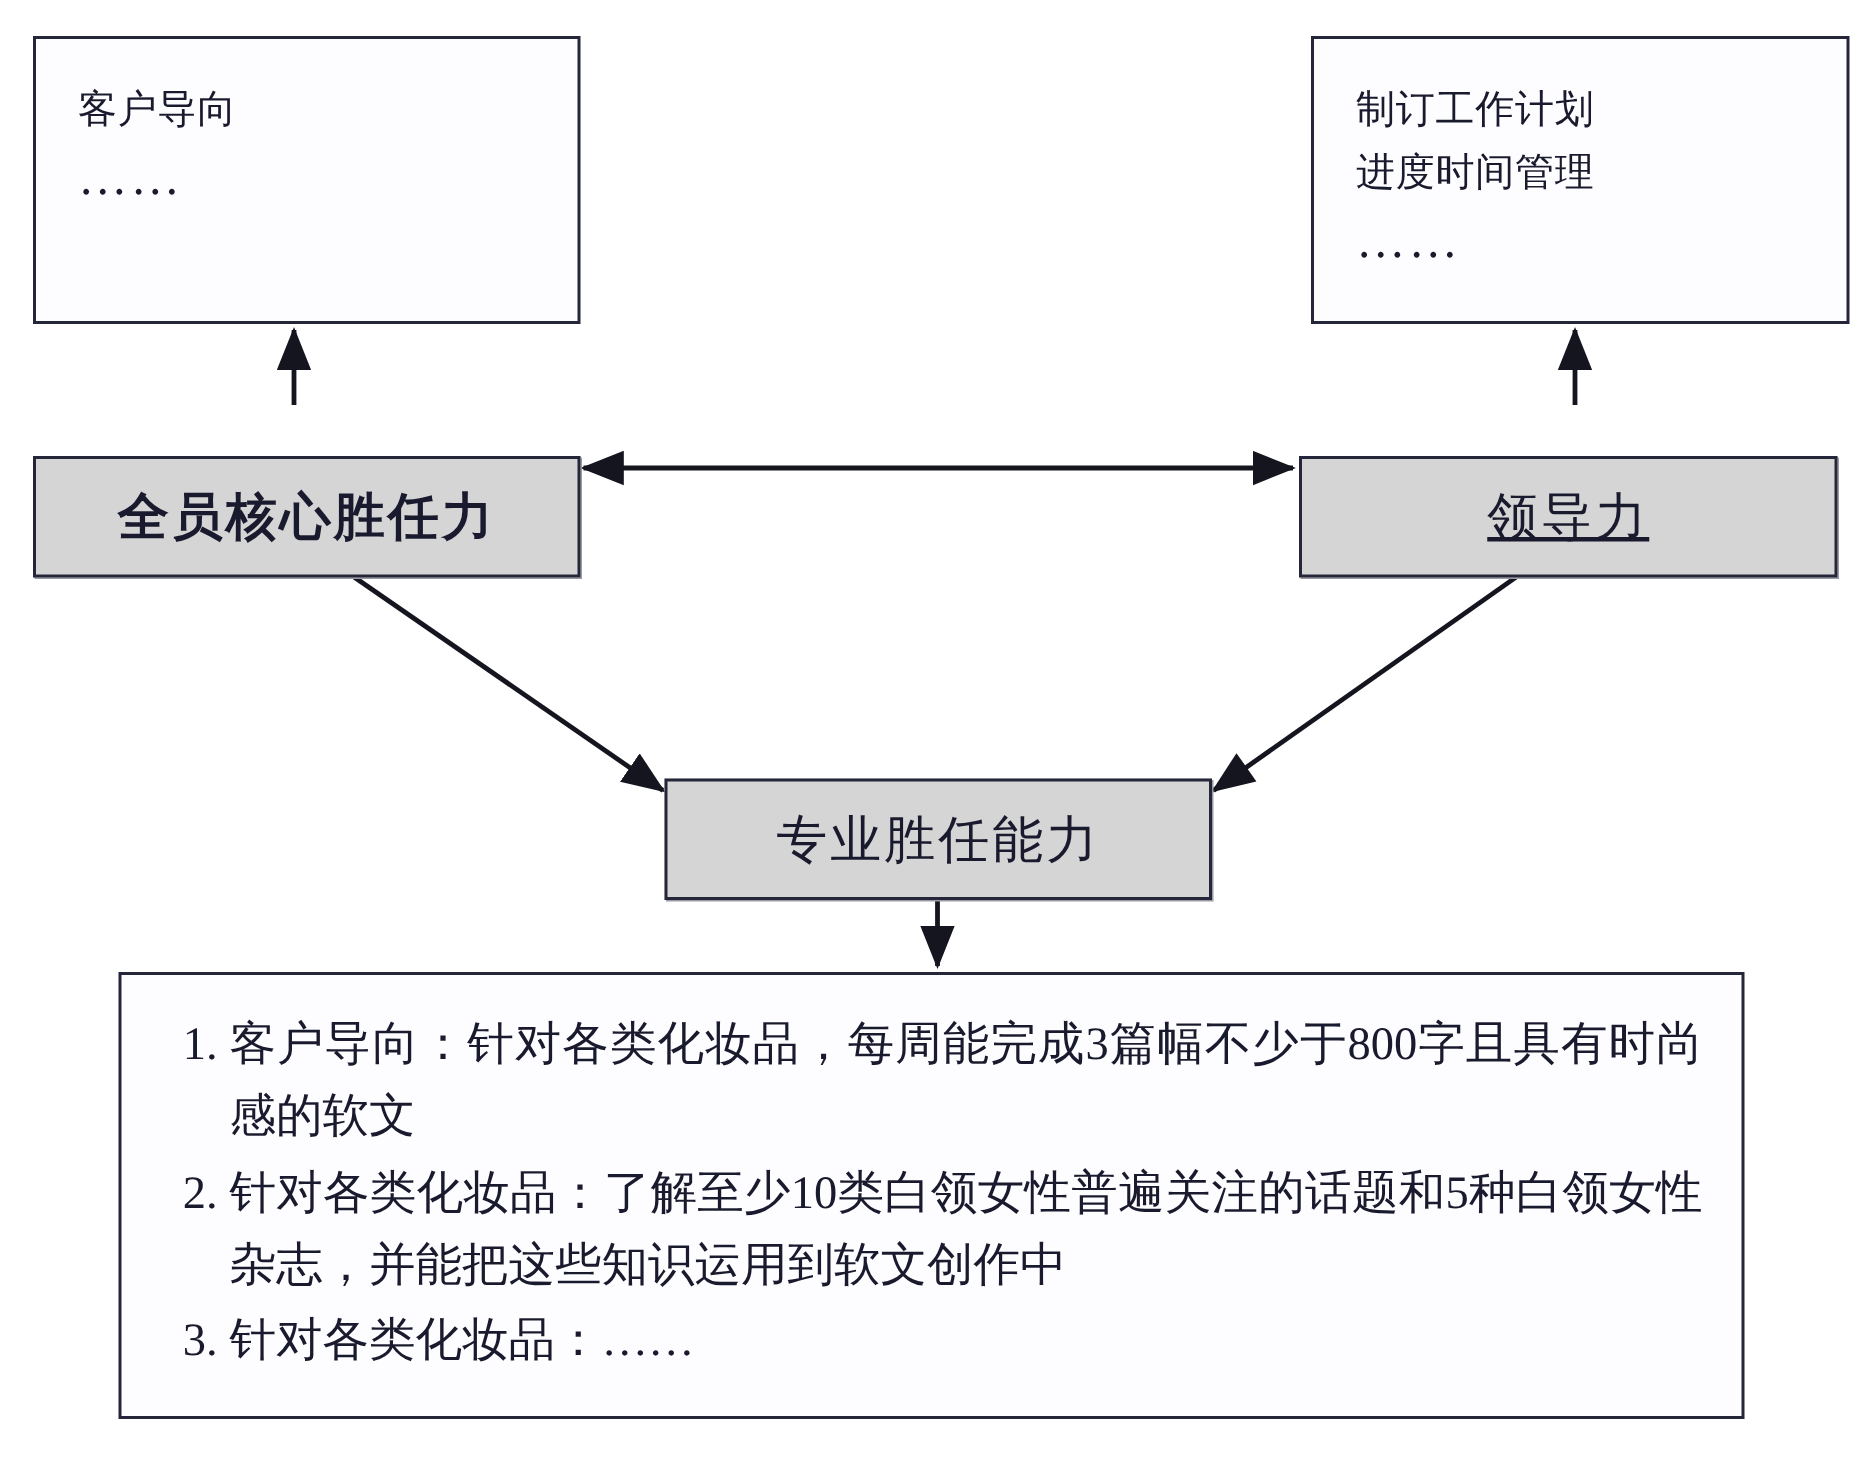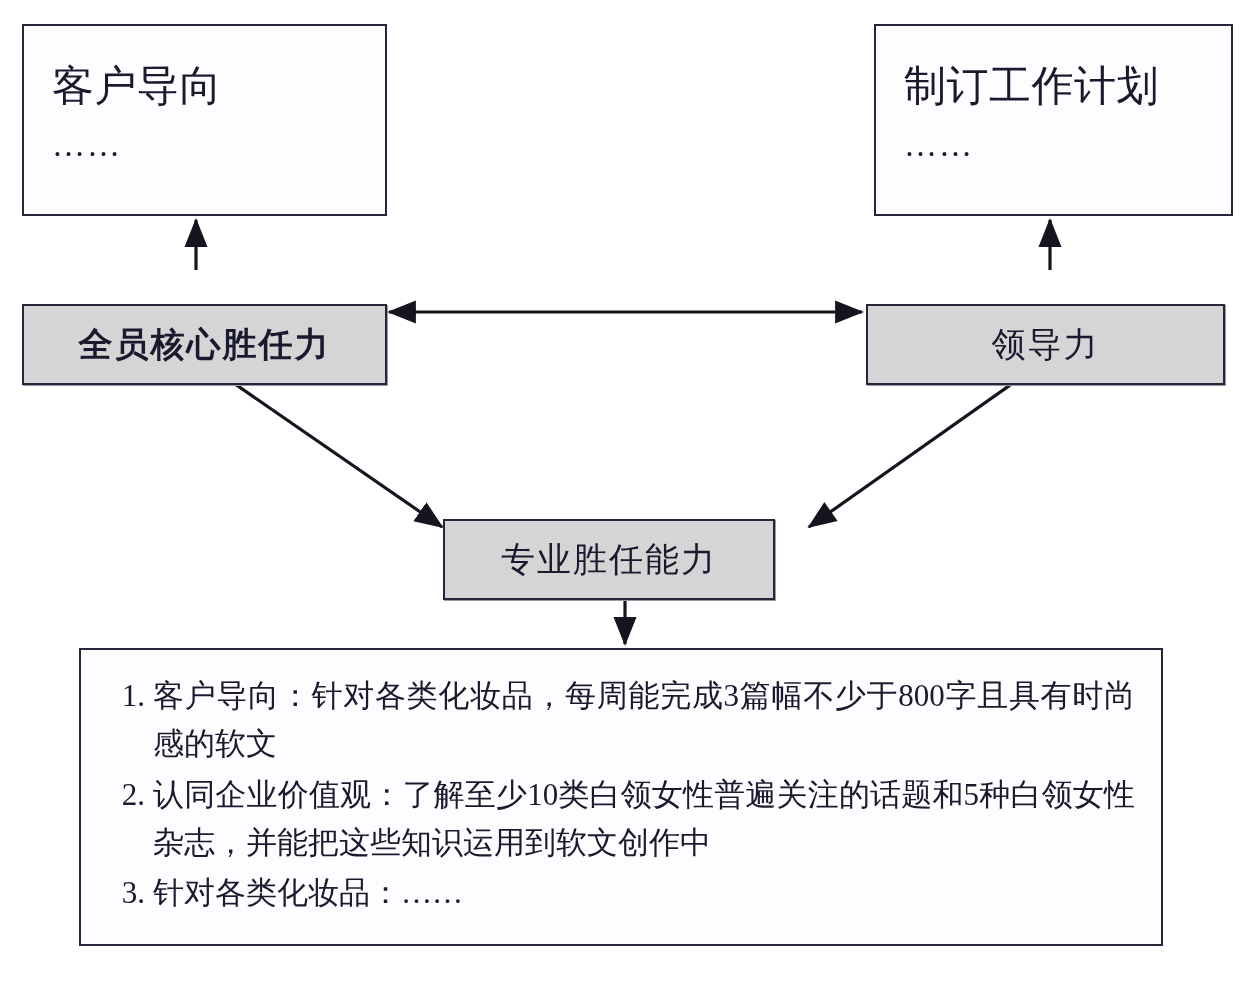--- a/index.html
+++ b/index.html
@@ -27,21 +27,21 @@
   .box.shaded {
     background: #d5d5d5;
     border: 2px solid #26263a;
     box-shadow: 1px 1px 0 #9a9aa4;
     margin-top: 32px;
   }
   .plain-lines {
     padding: 26px 0 0 28px;
   }
   .plain-lines .line {
-    font-size: 42px;
+    font-size: 26px;
     line-height: 1.62;
     white-space: nowrap;
     letter-spacing: 0.5px;
   }
   .plain-lines .ellipsis {
     font-size: 33px;
     line-height: 1.55;
     letter-spacing: 2px;
   }
   .center-label {
@@ -128,45 +128,46 @@
     </g>
   </svg>
 
   <div class="box plain-lines" style="left:22px; top:24px; width:365px; height:192px;">
     <div class="line">客户导向</div>
     <div class="ellipsis">……</div>
   </div>
 
   <div class="box plain-lines" style="left:874px; top:24px; width:359px; height:192px;">
     <div class="line">制订工作计划</div>
+    <div class="line">进度时间管理</div>
     <div class="ellipsis">……</div>
   </div>
 
   <div class="box shaded" style="left:22px; top:272px; width:365px; height:81px;">
     <div class="center-label bold">全员核心胜任力</div>
   </div>
 
-  <div class="box shaded" style="left:866px; top:272px; width:359px; height:81px;">
+  <div class="box shaded" style="left:866px; top:272px; width:359px; height:81px;text-decoration:underline;">
     <div class="center-label">领导力</div>
   </div>
 
-  <div class="box shaded" style="left:443px; top:487px; width:332px; height:81px;">
+  <div class="box shaded" style="left:443px; top:487px; width:365px; height:81px;">
     <div class="center-label">专业胜任能力</div>
   </div>
 
   <div class="box list-box" style="left:79px; top:648px; width:1084px; height:298px;">
 
     <div class="list-item">
       <div class="list-num">1.</div>
       <div class="list-text">客户导向：针对各类化妆品，每周能完成3篇幅不少于800字且具有时尚感的软文</div>
     </div>
 
     <div class="list-item">
       <div class="list-num">2.</div>
-      <div class="list-text">认同企业价值观：了解至少10类白领女性普遍关注的话题和5种白领女性杂志，并能把这些知识运用到软文创作中</div>
+      <div class="list-text">针对各类化妆品：了解至少10类白领女性普遍关注的话题和5种白领女性杂志，并能把这些知识运用到软文创作中</div>
     </div>
 
     <div class="list-item">
       <div class="list-num">3.</div>
       <div class="list-text">针对各类化妆品：……</div>
     </div>
 
   </div>
 
 </div>

